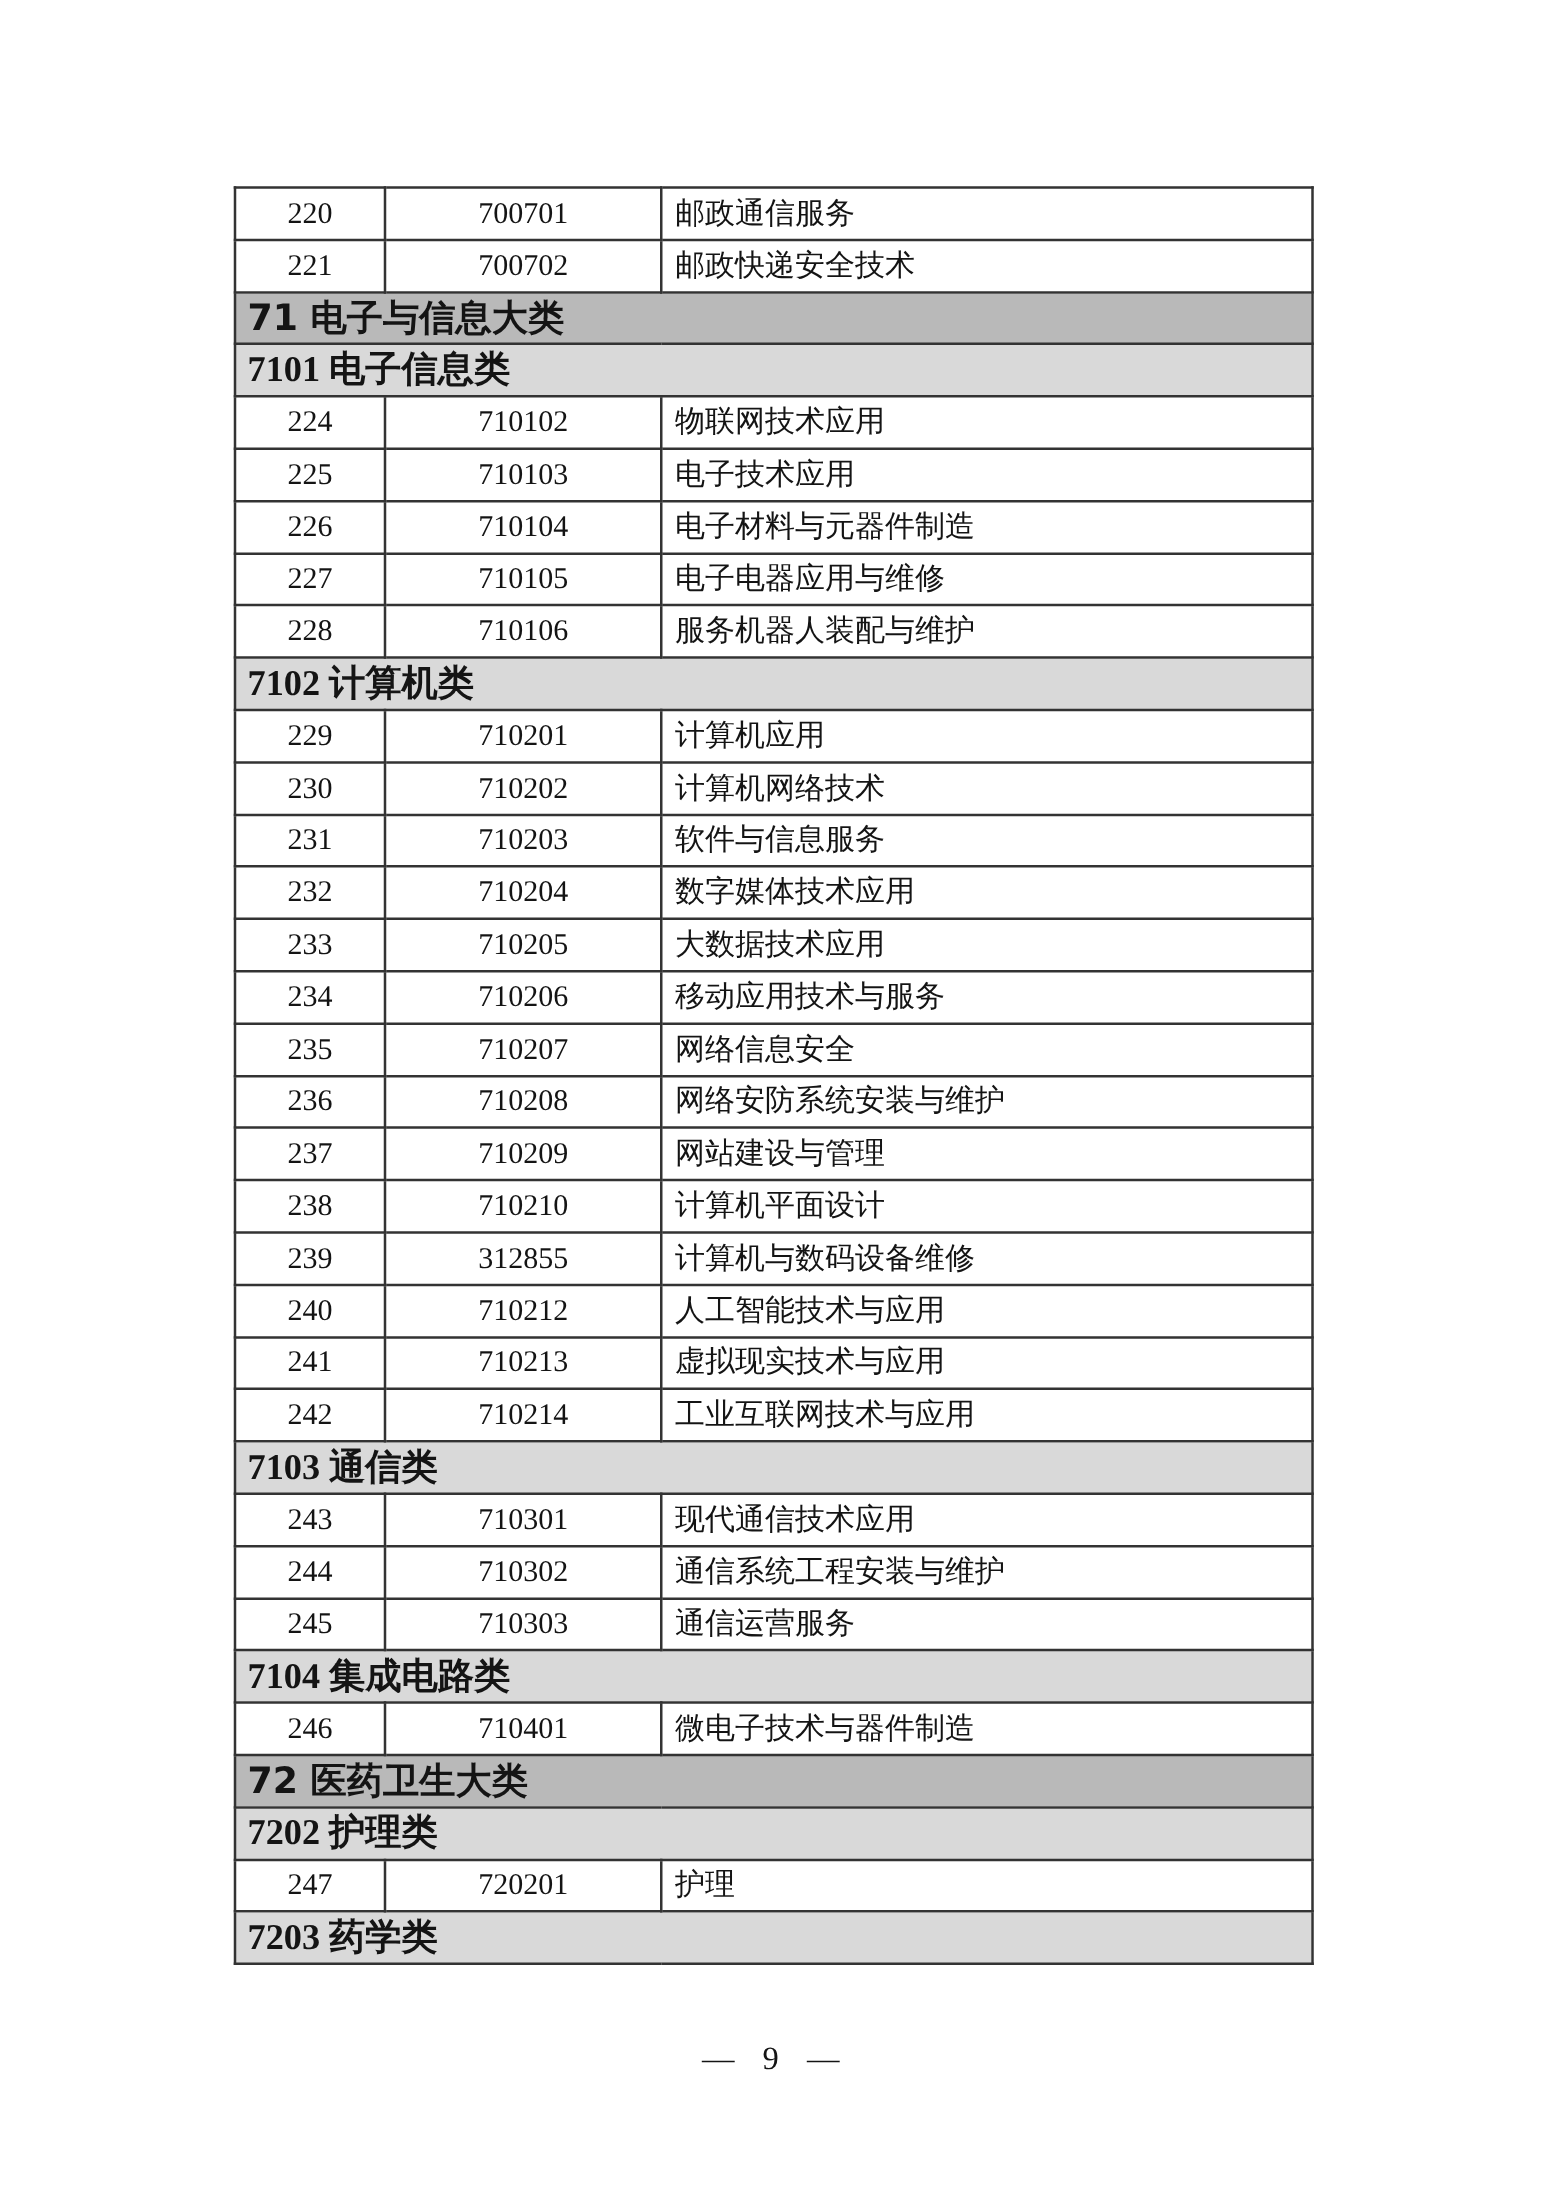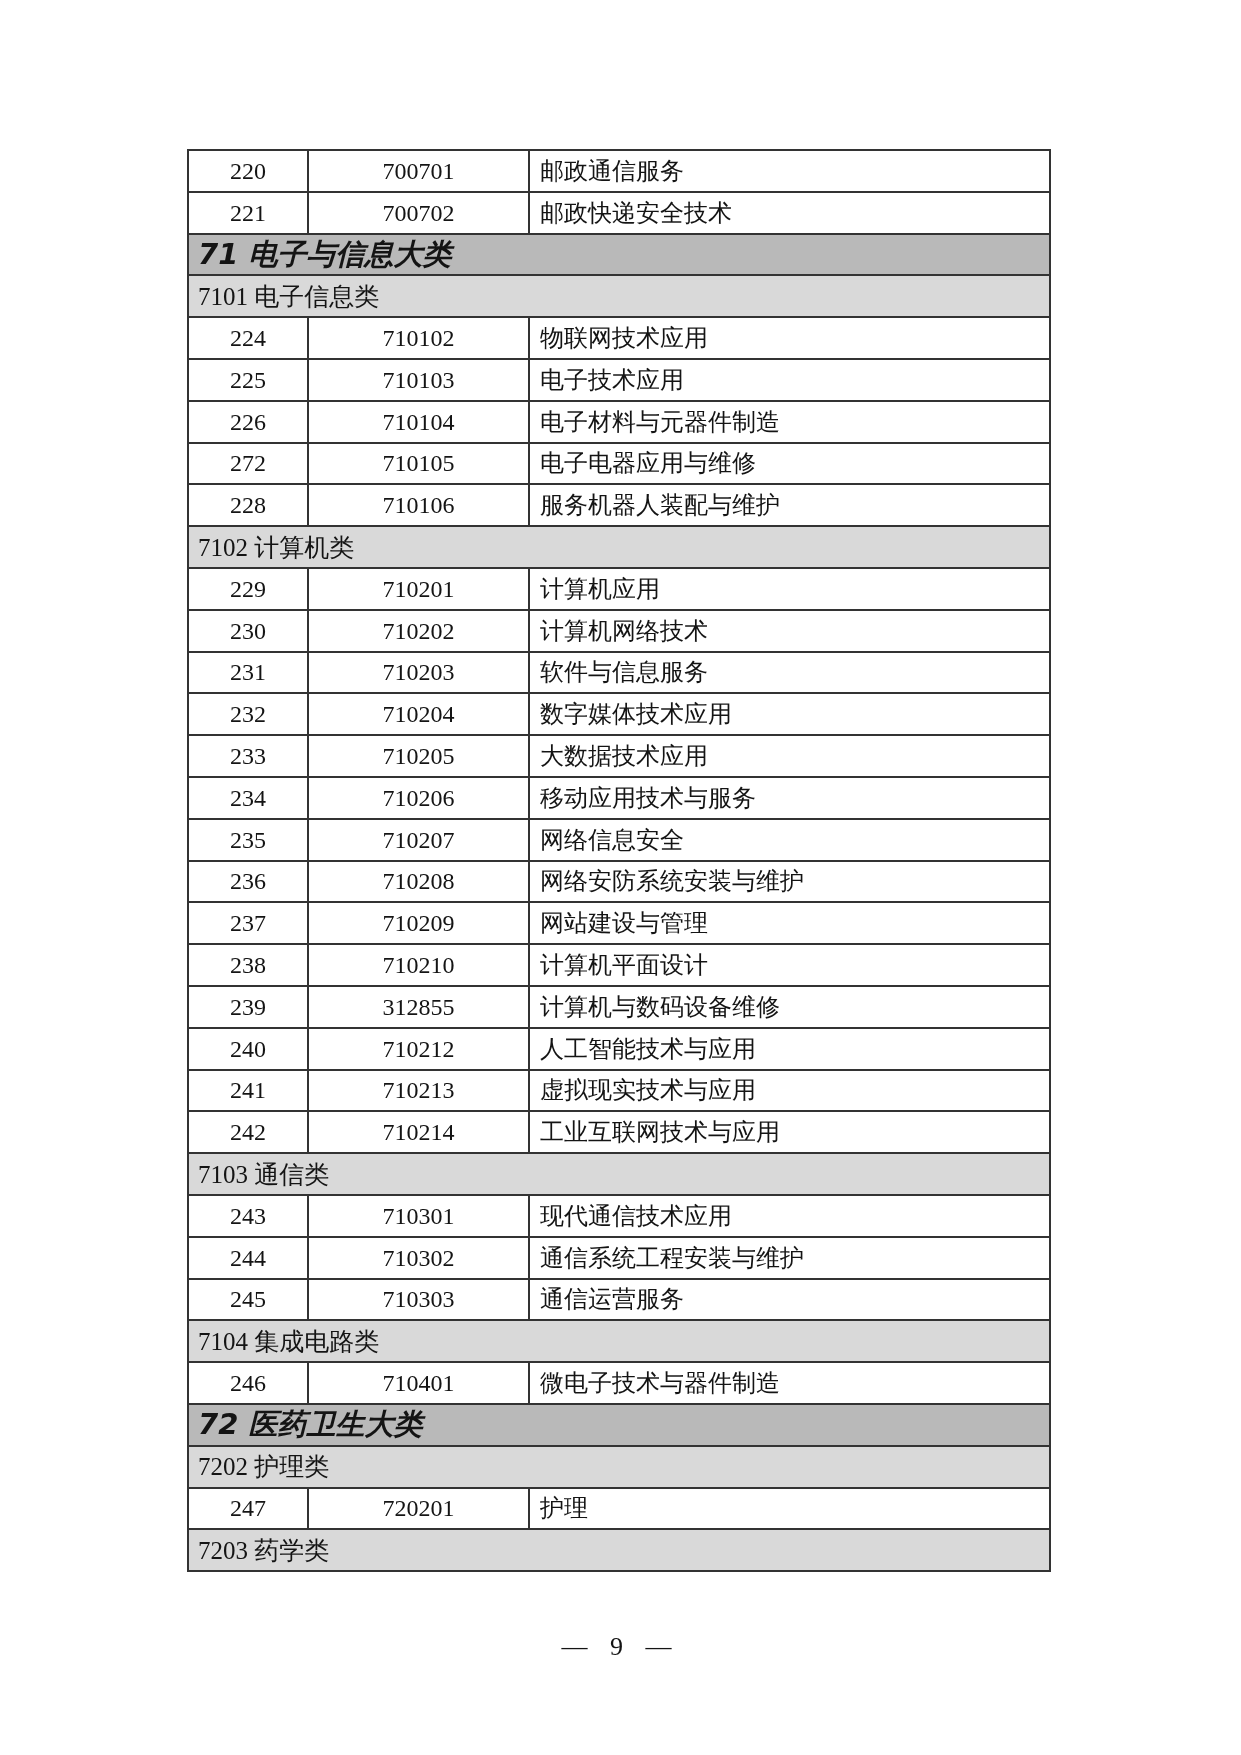--- a/index.html
+++ b/index.html
@@ -42,27 +42,26 @@
   col.c3{width:521px;}
   td.c-seq, td.c-code{text-align:center;}
   td.c-name{text-align:left;padding-left:10px;}
   tr.row-cat td{
     background:var(--cat-bg);
     font-family:"DejaVu Sans", sans-serif;
     font-weight:bold;
     font-size:29px;
     text-align:left;
     padding-left:9px;
-    font-style:italic;
   }
   tr.row-sub td{
     background:var(--sub-bg);
     font-family:"Liberation Serif", serif;
-    font-weight:normal;
-    font-size:25px;
+    font-weight:bold;
+    font-size:29px;
     text-align:left;
     padding-left:9px;
   }
   .page-number{
     position:absolute;
     top:1632px;
     left:0;
     width:100%;
     text-align:center;
     font-size:26px;
@@ -115,21 +114,21 @@
     <td class="c-name">电子技术应用</td>
   </tr>
 
   <tr class="row-data">
     <td class="c-seq">226</td>
     <td class="c-code">710104</td>
     <td class="c-name">电子材料与元器件制造</td>
   </tr>
 
   <tr class="row-data">
-    <td class="c-seq">272</td>
+    <td class="c-seq">227</td>
     <td class="c-code">710105</td>
     <td class="c-name">电子电器应用与维修</td>
   </tr>
 
   <tr class="row-data">
     <td class="c-seq">228</td>
     <td class="c-code">710106</td>
     <td class="c-name">服务机器人装配与维护</td>
   </tr>
 

